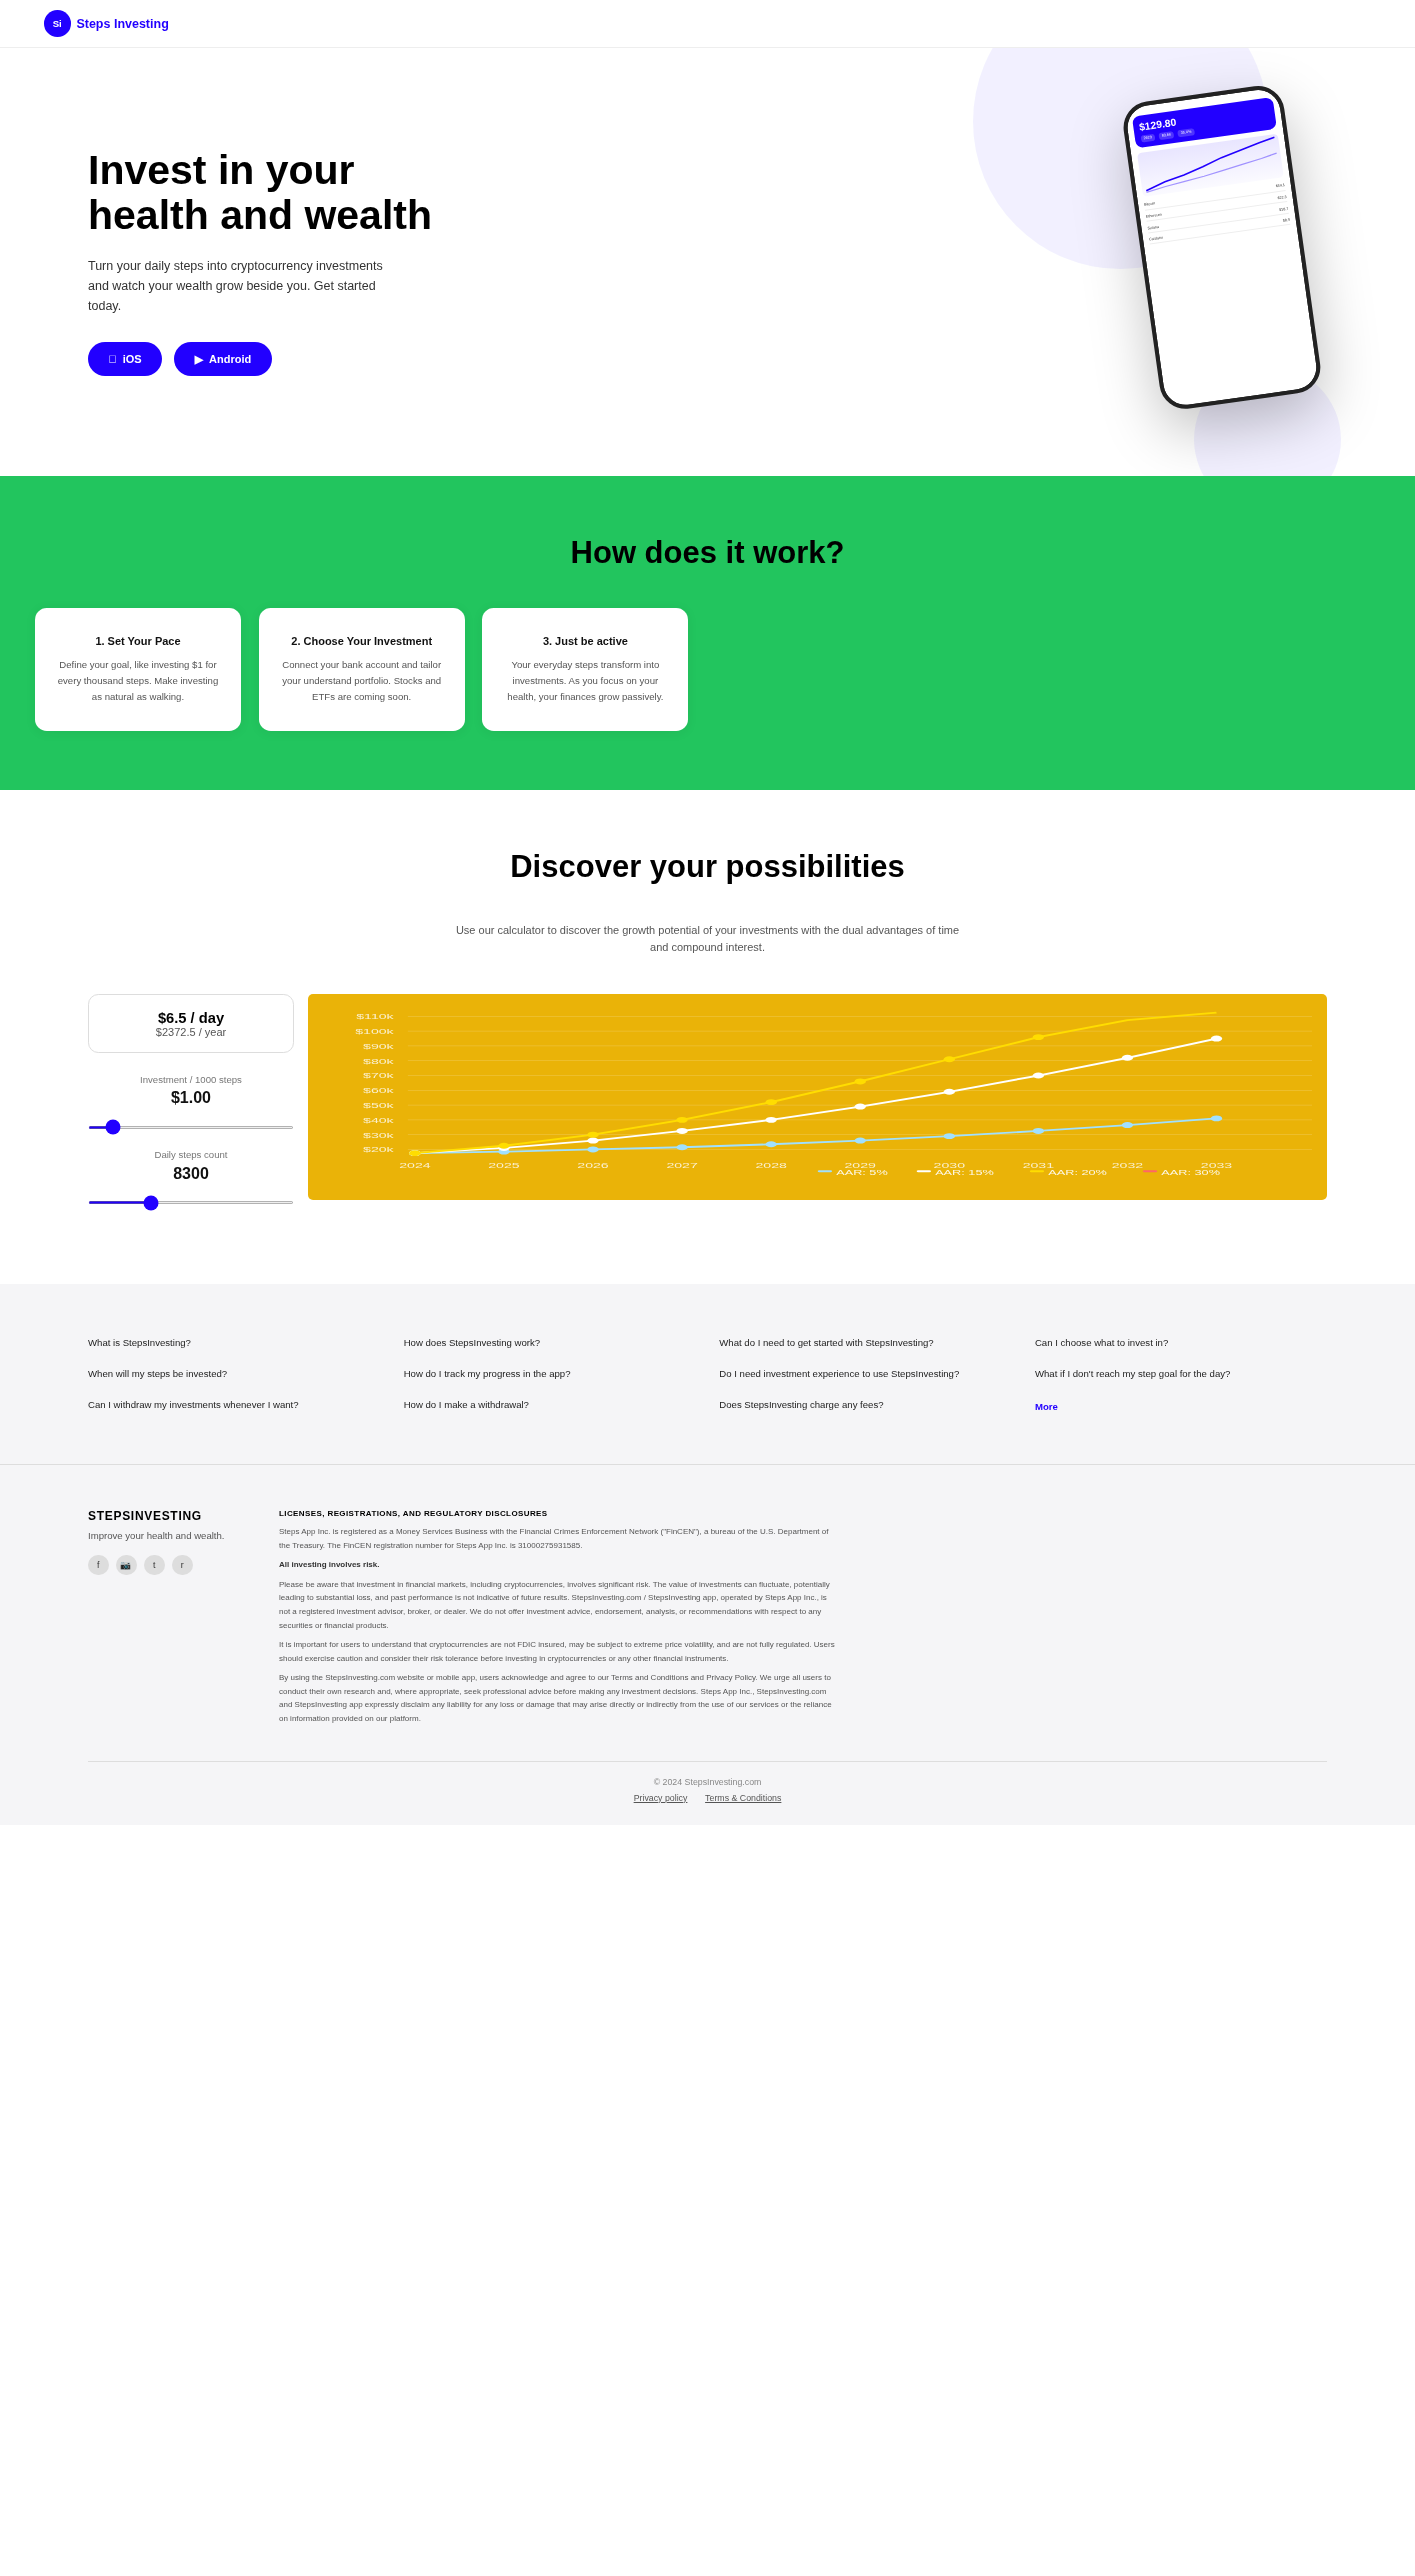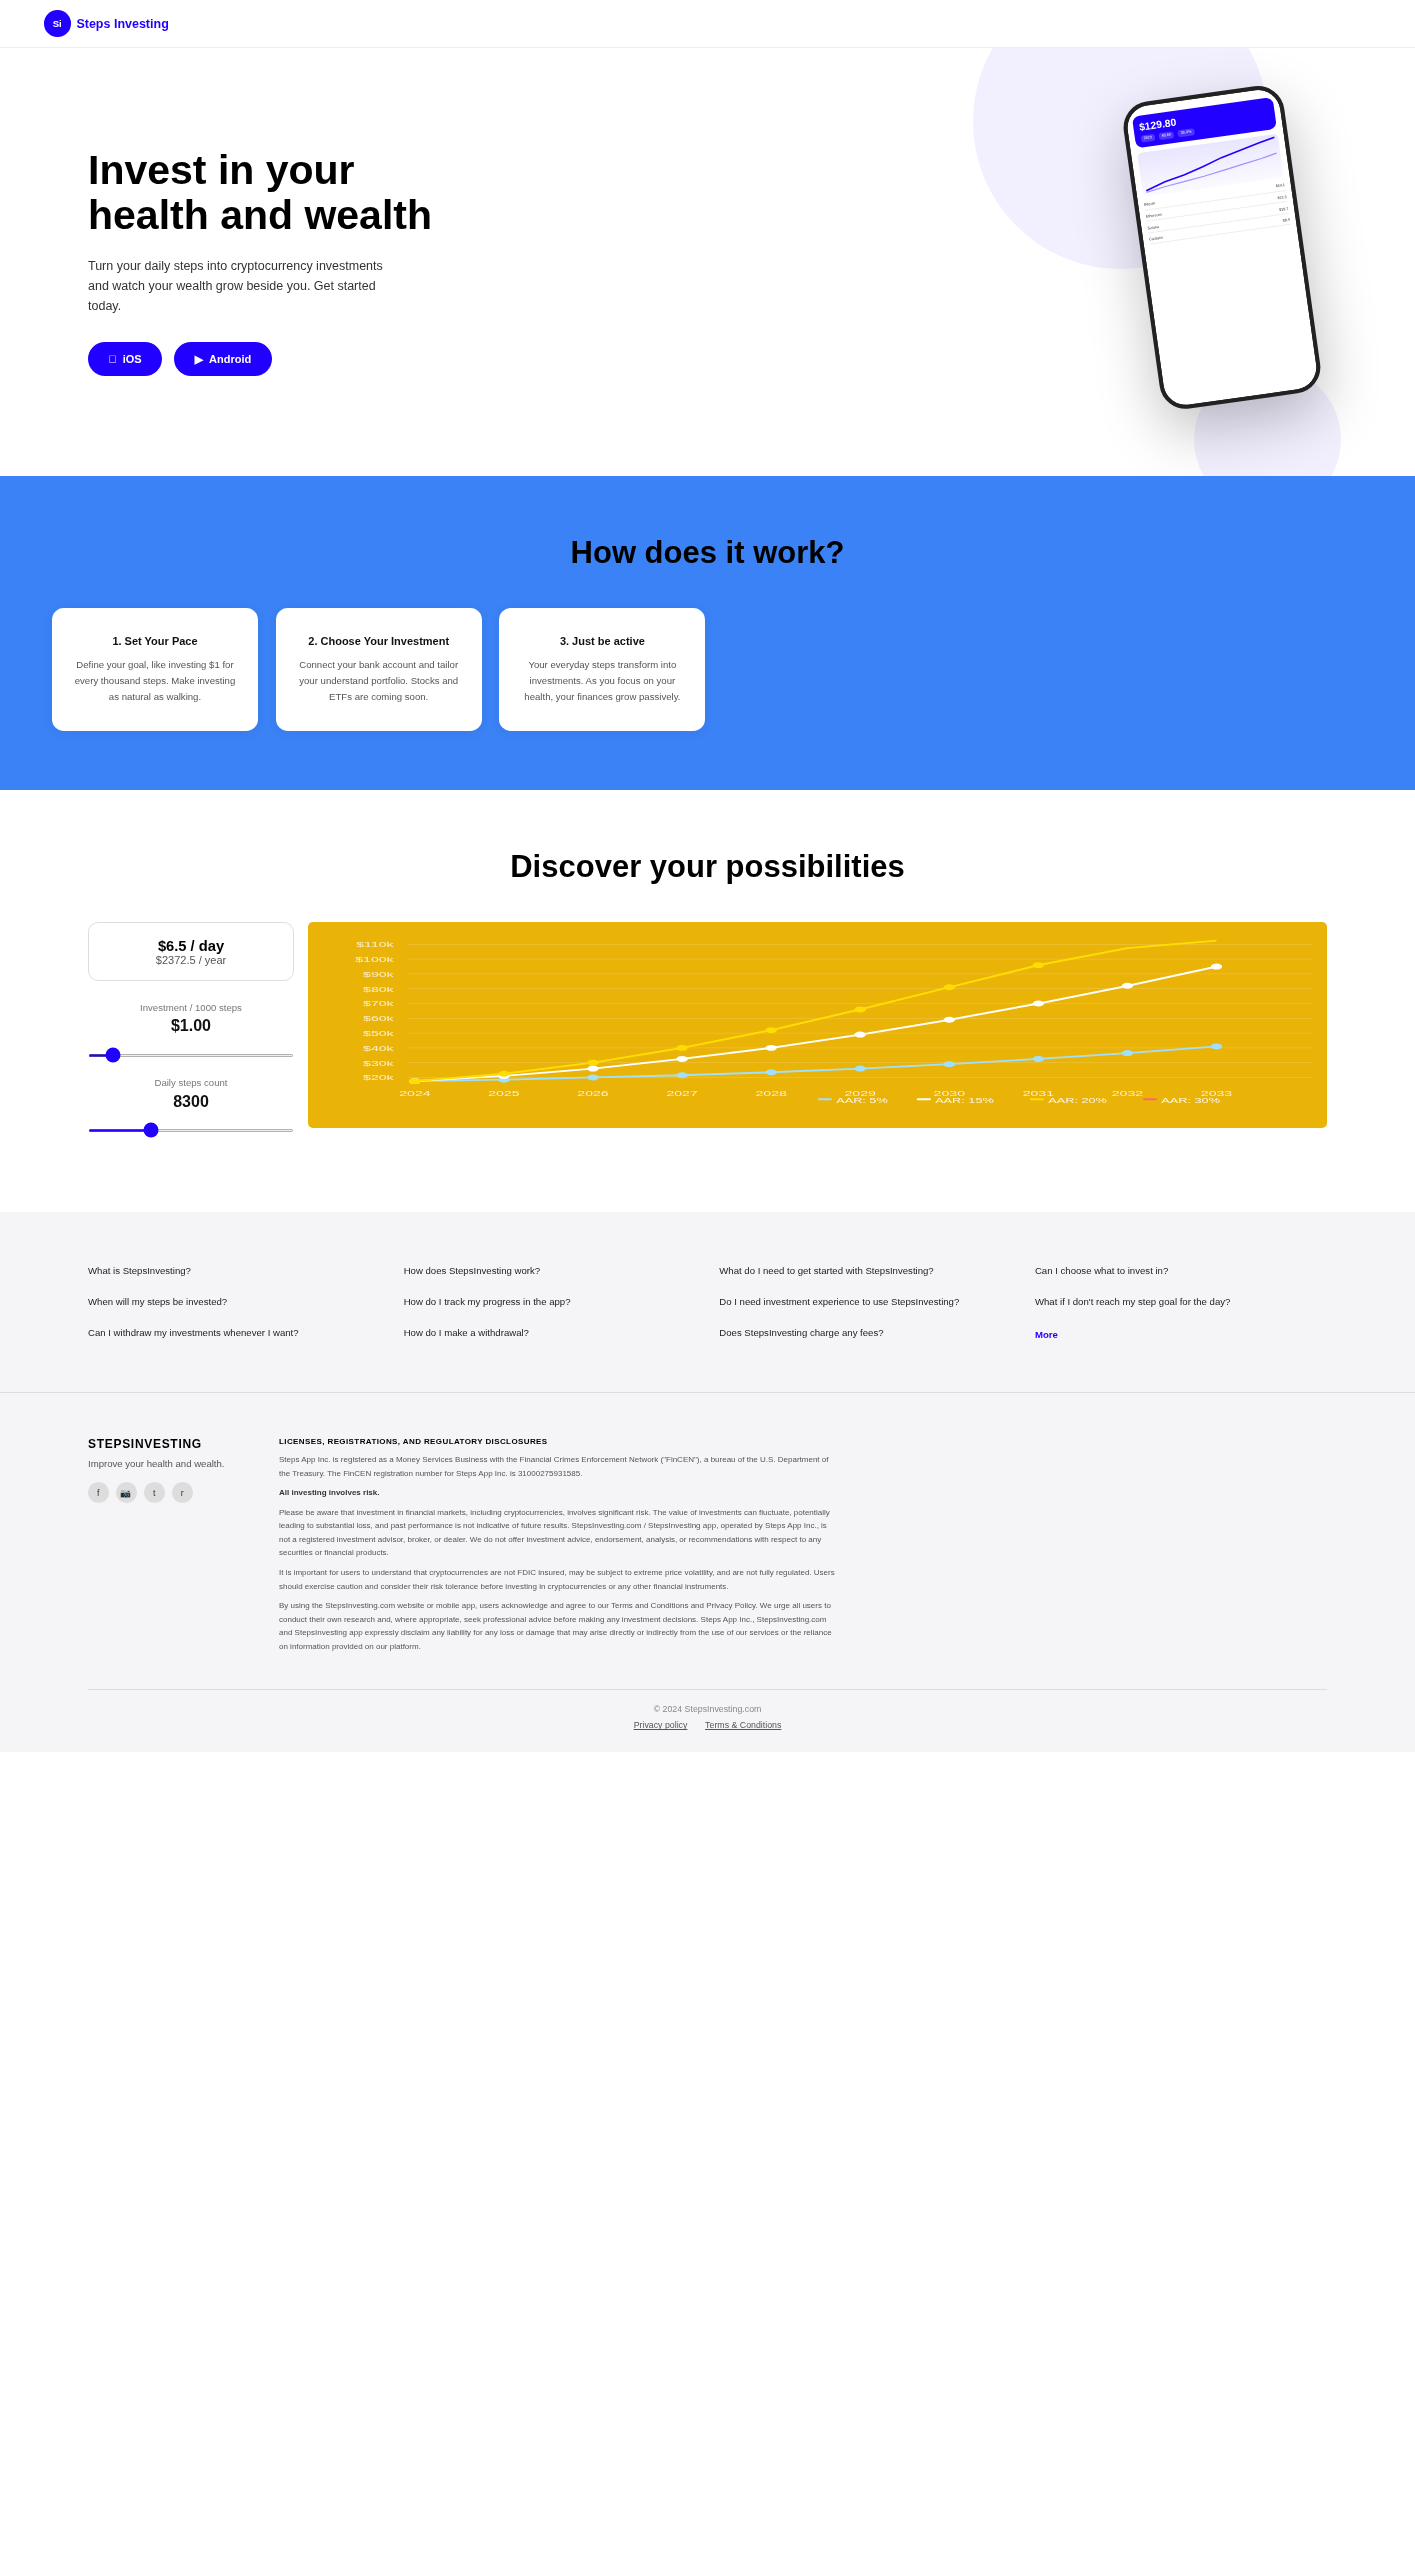--- a/index.html
+++ b/index.html
@@ -51,21 +51,21 @@
     .phone-balance { font-size: 10.3px; font-weight: 700; }
     .phone-stats { display: flex; gap: 4.4px; margin-top: 2.9px; font-size: 3.7px; }
     .phone-stat { background: rgba(255,255,255,0.2); border-radius: 2.9px; padding: 1.5px 2.9px; }
     .phone-chart-area { height: 44px; background: linear-gradient(180deg, rgba(34,0,255,0.1) 0%, rgba(34,0,255,0.02) 100%); border-radius: 4.4px; margin-bottom: 4.4px; position: relative; overflow: hidden; }
     .phone-rows { display: flex; flex-direction: column; gap: 2.2px; }
     .phone-row { display: flex; justify-content: space-between; padding: 2.2px 0; border-bottom: 0.7px solid #eee; font-size: 3.7px; color: #333; }
     
     .hero-bg-circle { position: absolute; border-radius: 50%; opacity: 0.06; background: #2200ff; }
 
     
-    .how-section { background: #3b82f6; padding: 59px 52px; text-align: center; }
+    .how-section { background: #22c55e; padding: 59px 35px; text-align: center; }
     .section-title { font-size: 31px; font-weight: 700; margin-bottom: 37px; color: #000; }
     .cards-row { display: flex; gap: 17.7px; justify-content: flex-start; }
     .card {
       background: #fff; border-radius: 11.8px; padding: 26.5px 20.6px; max-width: 206px;
       box-shadow: 0 1.5px 11.8px rgba(0,0,0,0.06); text-align: center;
     }
     .card-title { font-size: 11px; font-weight: 700; margin-bottom: 10.3px; color: #111; }
     .card-desc { font-size: 9.6px; color: #555; line-height: 1.65; }
 
     
@@ -201,20 +201,21 @@
     </div>
     <div class="card">
       <div class="card-title">3. Just be active</div>
       <div class="card-desc">Your everyday steps transform into investments. As you focus on your health, your finances grow passively.</div>
     </div>
   </div>
 </section>
 
 <section class="discover-section">
   <h2 class="section-title">Discover your possibilities</h2>
+  <p class="discover-subtitle">Use our calculator to discover the growth potential of your investments with the dual advantages of time and compound interest.</p>
   <div class="calculator-wrap">
     <div class="calc-left">
       <div class="calc-summary">
         <div class="calc-summary-day">$6.5 / day</div>
         <div class="calc-summary-year">$2372.5 / year</div>
       </div>
       <div class="slider-wrap">
         <div class="calc-label">Investment / 1000 steps</div>
         <div class="calc-value">$1.00</div>
         <input type="range" min="0.1" max="10" step="0.1" value="1" style="">

